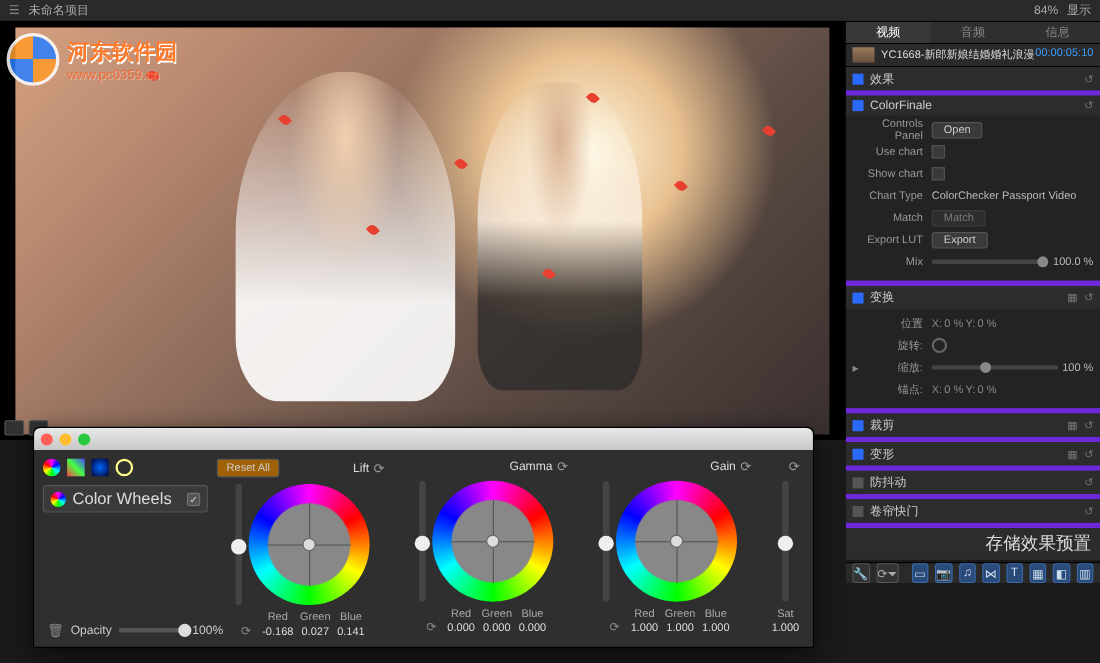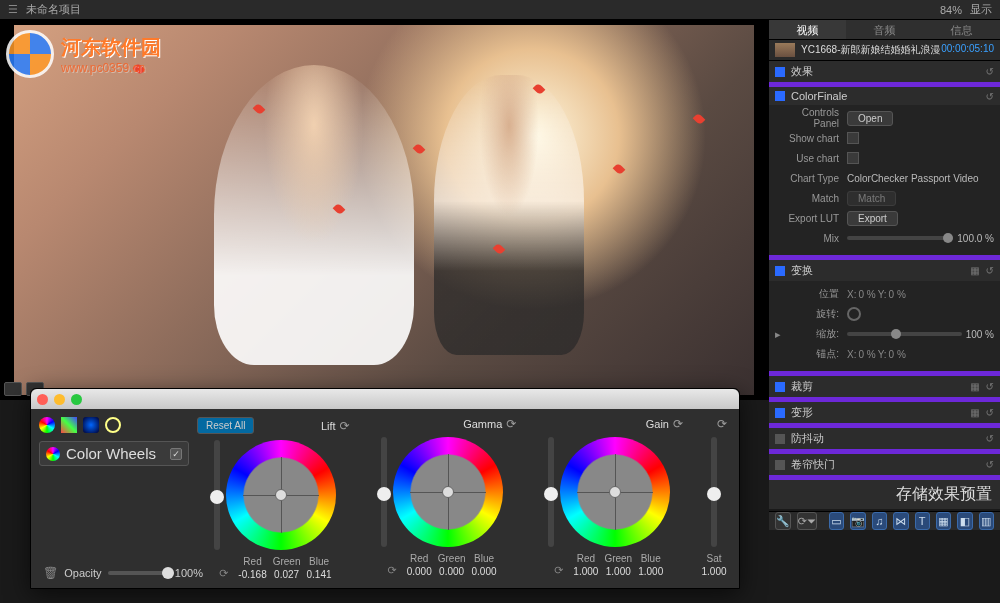--- a/index.html
+++ b/index.html
@@ -87,21 +87,21 @@
 .cf-opacity { position: absolute; bottom: 8px; left: 12px; display: flex; align-items: center; gap: 6px; width: 160px; }
 .cf-opacity .trash { color: #888; font-size: 12px; }
 .cf-opacity .olabel { color: #ccc; font-size: 11px; }
 .cf-opacity .oslide { flex: 1; height: 4px; background: #555; border-radius: 2px; position: relative; }
 .cf-opacity .oslide .ok { position: absolute; right: -5px; top: -4px; width: 12px; height: 12px; background: #ddd; border-radius: 50%; }
 .cf-opacity .opct { color: #ccc; font-size: 11px; }
 
 .cf-wheels { flex: 1; display: flex; gap: 10px; }
 .wheel-col { flex: 1; display: flex; flex-direction: column; align-items: center; }
 .wheel-head { display: flex; width: 100%; align-items: center; margin-bottom: 6px; }
-.wheel-head .reset-all { background: #0369a1; border: 1px solid #555; color: #ccc; padding: 2px 8px; border-radius: 3px; font-size: 10px; margin-right: 8px; }
+.wheel-head .reset-all { background: #a16207; border: 1px solid #555; color: #ccc; padding: 2px 8px; border-radius: 3px; font-size: 10px; margin-right: 8px; }
 .wheel-head .wlabel { flex: 1; text-align: right; color: #ddd; font-size: 11px; }
 .wheel-head .wreset { color: #999; font-size: 12px; padding: 0 4px; }
 .wheel-row { display: flex; align-items: center; gap: 6px; }
 .vslider { width: 6px; height: 110px; background: #444; border-radius: 3px; position: relative; }
 .vslider .vk { position: absolute; left: -4px; width: 14px; height: 14px; background: #eee; border-radius: 50%; }
 .color-wheel { width: 110px; height: 110px; border-radius: 50%; background: conic-gradient(#f0f 0deg,#f00 60deg,#ff0 120deg,#0f0 180deg,#0ff 240deg,#00f 300deg,#f0f 360deg); position: relative; display: flex; align-items: center; justify-content: center; }
 .color-wheel .inner { width: 76px; height: 76px; border-radius: 50%; background: radial-gradient(circle,#888 0%,#888 68%,rgba(136,136,136,0) 72%); position: relative; }
 .color-wheel .cross-h { position: absolute; top: 50%; left: 0; right: 0; height: 1px; background: #555; }
 .color-wheel .cross-v { position: absolute; left: 50%; top: 0; bottom: 0; width: 1px; background: #555; }
 .color-wheel .dot { position: absolute; width: 12px; height: 12px; background: #ddd; border: 1px solid #666; border-radius: 50%; top: 50%; left: 50%; transform: translate(-50%,-50%); }
@@ -178,27 +178,27 @@
         <div class="ico">↺</div>
       </div>
       <div class="section-body">
         <div class="prow">
             <div class="lbl">Controls Panel</div>
             <div class="val">
               <button class="btn-sm">Open</button>
             </div>
           </div>
         <div class="prow">
+            <div class="lbl">Use chart</div>
+            <div class="val">
+              <span style="width:12px;height:12px;background:#3a3a3a;border:1px solid #555;display:inline-block;"></span>
+            </div>
+          </div>
+        <div class="prow">
             <div class="lbl">Show chart</div>
-            <div class="val">
-              <span style="width:12px;height:12px;background:#3a3a3a;border:1px solid #555;display:inline-block;"></span>
-            </div>
-          </div>
-        <div class="prow">
-            <div class="lbl">Use chart</div>
             <div class="val">
               <span style="width:12px;height:12px;background:#3a3a3a;border:1px solid #555;display:inline-block;"></span>
             </div>
           </div>
         <div class="prow">
             <div class="lbl">Chart Type</div>
             <div class="val">ColorChecker Passport Video</div>
           </div>
         <div class="prow">
             <div class="lbl">Match</div>

